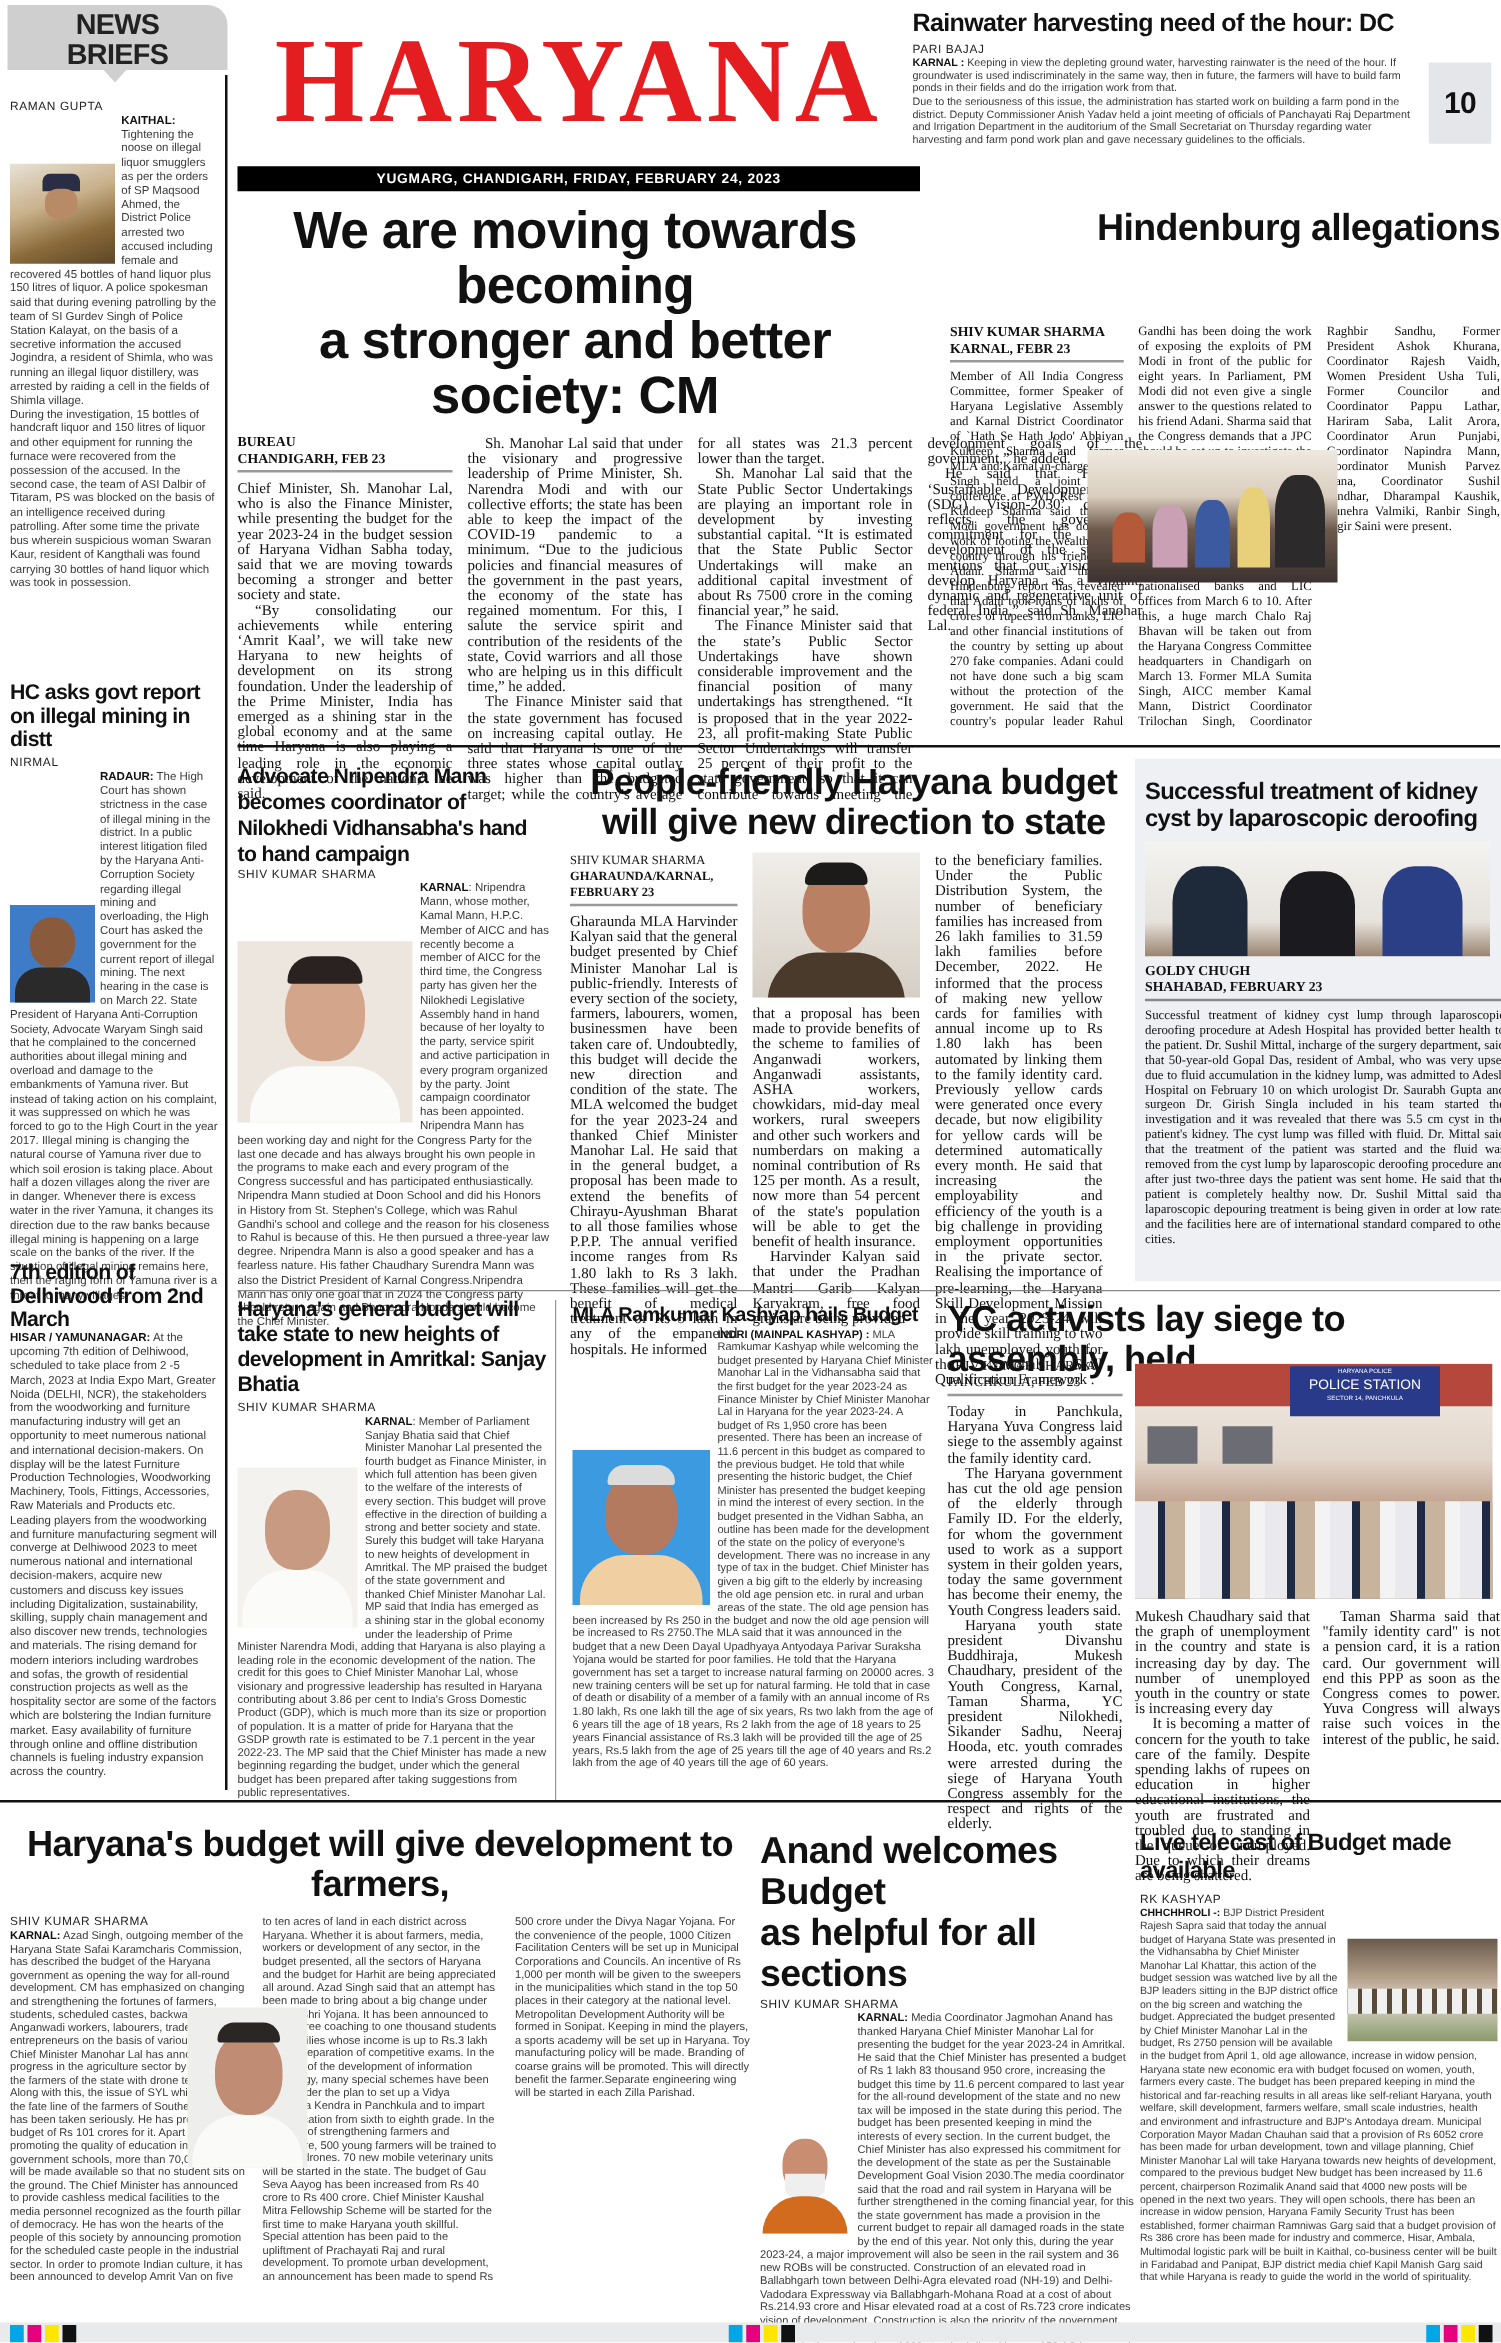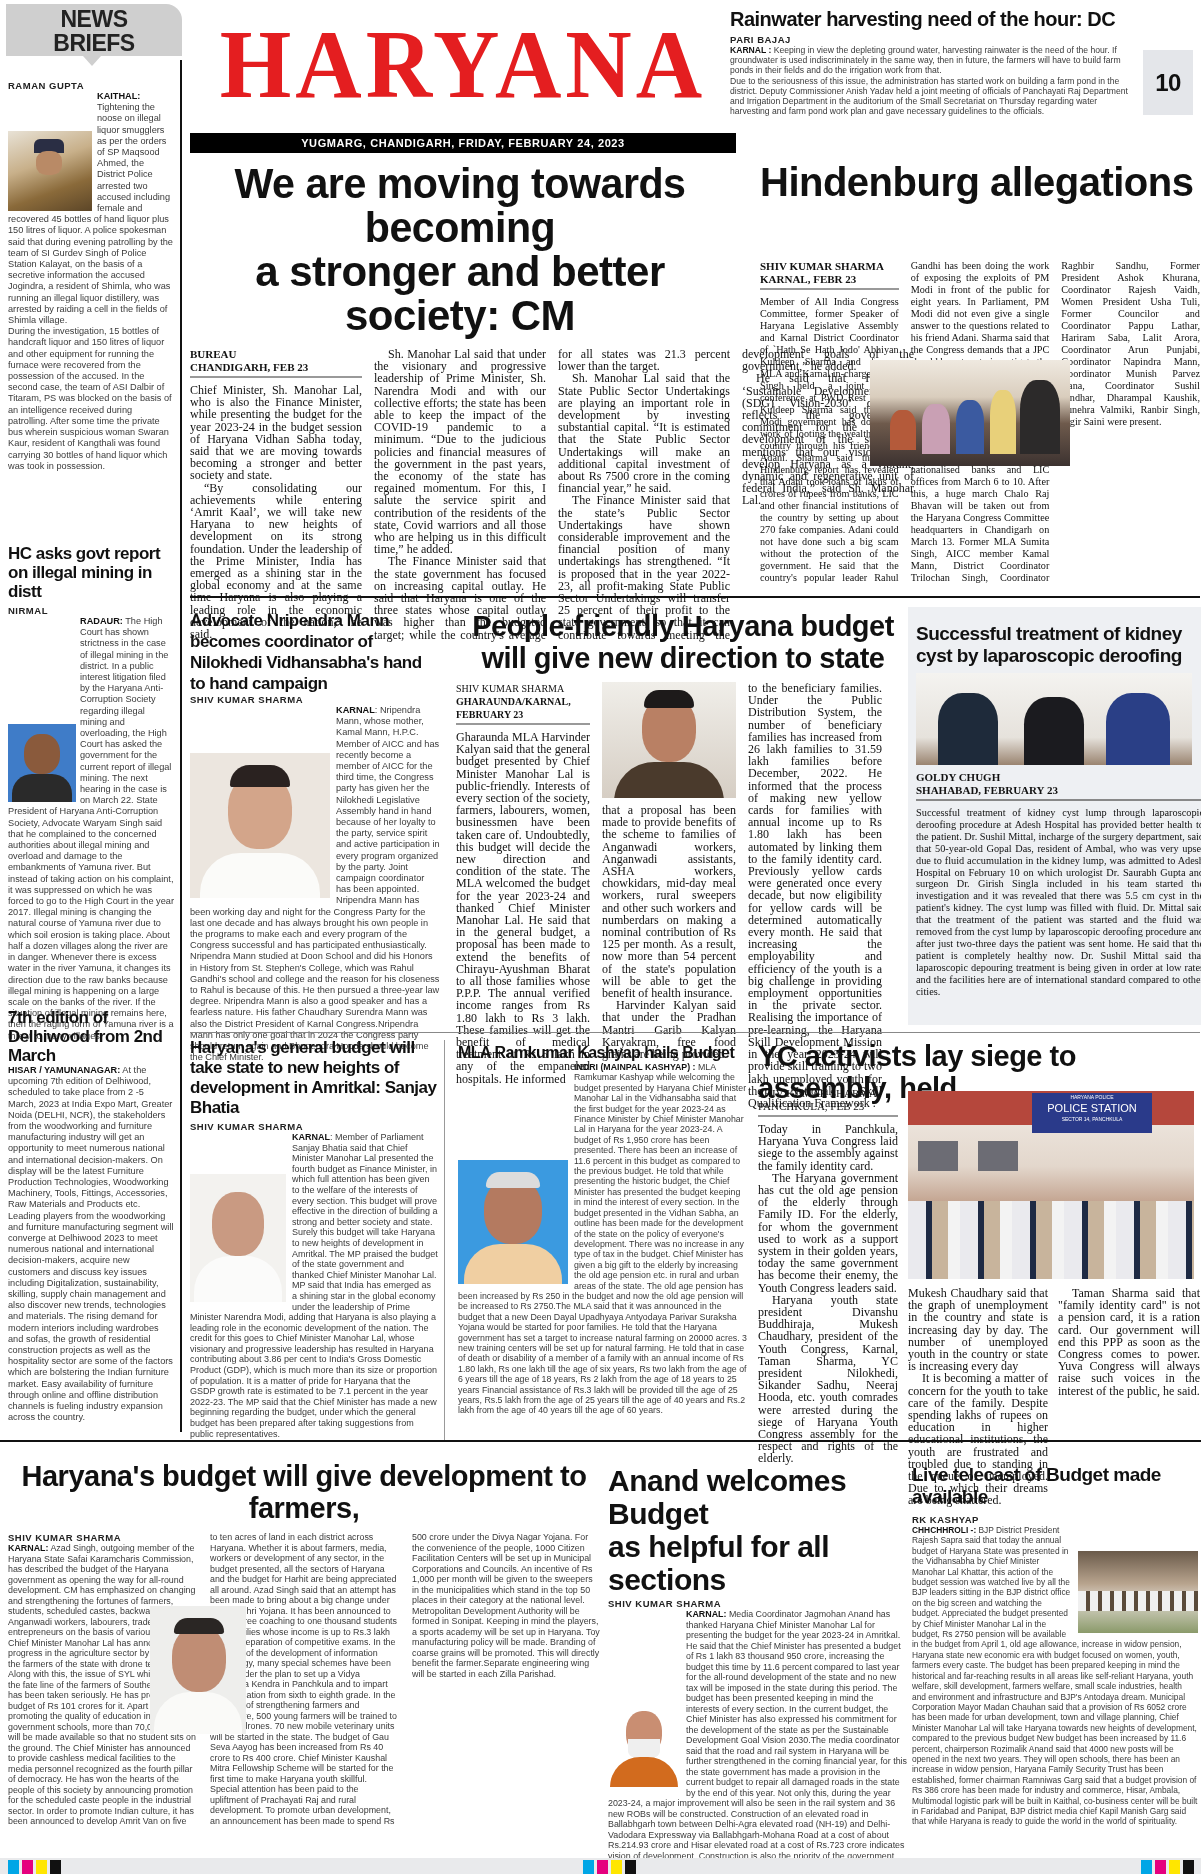--- a/index.html
+++ b/index.html
@@ -3,21 +3,21 @@
 <meta charset="utf-8">
 <style>
 *{box-sizing:border-box;margin:0;padding:0}
 html,body{width:1201px;height:1874px;background:#fff;overflow:hidden}
 body{position:relative;font-family:"Liberation Sans",sans-serif;color:#222}
 .abs{position:absolute}
 .hd{font-family:"Liberation Sans Narrow","Liberation Sans",sans-serif;font-weight:bold;color:#111;letter-spacing:-0.5px;line-height:1.05}
 .sans{font-family:"Liberation Sans",sans-serif;font-size:9.2px;line-height:11.2px;color:#3a3a3a;text-align:left}
 .serif{font-family:"Liberation Serif",serif;font-size:12px;line-height:12.2px;color:#111;text-align:justify}
 .byl{font-family:"Liberation Serif",serif;font-weight:bold;font-size:11px;line-height:13px;color:#111;border-bottom:2px solid #999;padding-bottom:2px;margin-bottom:6px}
-.byls{font-family:"Liberation Sans",sans-serif;font-weight:bold;font-size:9.5px;color:#222;letter-spacing:.5px}
+.byls{font-family:"Liberation Sans",sans-serif;font-weight:normal;font-size:9.5px;color:#222;letter-spacing:.5px}
 .place{font-weight:bold;color:#111}
 .vr{position:absolute;background:#111;width:2px}
 .hr{position:absolute;background:#111;height:2px}
 .ph{position:absolute;overflow:hidden}
 .cols3{column-count:3;column-gap:12px}
 .p-in{text-indent:14px}
 .reg{display:inline-block;width:11px;height:14px;margin-right:3px}
 </style>
 </head>
 <body>
@@ -81,21 +81,21 @@
     <p class="serif p-in">“By consolidating our achievements while entering ‘Amrit Kaal’, we will take new Haryana to new heights of development on its strong foundation. Under the leadership of the Prime Minister, India has emerged as a shining star in the global economy and at the same time Haryana is also playing a leading role in the economic development of the nation,” he said.</p>
     <p class="serif p-in">Sh. Manohar Lal said that under the visionary and progressive leadership of Prime Minister, Sh. Narendra Modi and with our collective efforts; the state has been able to keep the impact of the COVID-19 pandemic to a minimum. “Due to the judicious policies and financial measures of the government in the past years, the economy of the state has regained momentum. For this, I salute the service spirit and contribution of the residents of the state, Covid warriors and all those who are helping us in this difficult time,” he added.</p>
     <p class="serif p-in">The Finance Minister said that the state government has focused on increasing capital outlay. He said that Haryana is one of the three states whose capital outlay was higher than the budgeted target; while the country's average for all states was 21.3 percent lower than the target.</p>
     <p class="serif p-in">Sh. Manohar Lal said that the State Public Sector Undertakings are playing an important role in development by investing substantial capital. “It is estimated that the State Public Sector Undertakings will make an additional capital investment of about Rs 7500 crore in the coming financial year,” he said.</p>
     <p class="serif p-in">The Finance Minister said that the state’s Public Sector Undertakings have shown considerable improvement and the financial position of many undertakings has strengthened. “It is proposed that in the year 2022-23, all profit-making State Public Sector Undertakings will transfer 25 percent of their profit to the state government; so that it can contribute towards meeting the development goals of the government,” he added.</p>
     <p class="serif p-in">He said that Haryana’s ‘Sustainable Development Goal (SDG) Vision-2030’ document reflects the government’s commitment for the all-round development of the state. “It mentions that our vision is to develop Haryana as a vibrant, dynamic and regenerative unit of federal India,” said Sh. Manohar Lal.</p>
   </div>
 </div>
 
 <div class="abs" style="left:760px;top:166px;width:440px">
-  <div class="hd" style="font-size:40px;line-height:33px;text-align:left">Hindenburg allegations</div>
+  <div class="hd" style="font-size:30px;line-height:33px;text-align:right">Hindenburg allegations</div>
 </div>
 <div class="abs" style="left:870px;top:360px;width:200px;height:106px;background:linear-gradient(180deg,#efe9e0 0%,#d9cdbd 35%,#6e5a4c 60%,#3c3230 100%);z-index:2">
   <div style="position:absolute;left:20px;top:50px;width:26px;height:40px;background:#b45a3a;border-radius:40% 40% 0 0"></div>
   <div style="position:absolute;left:52px;top:44px;width:28px;height:50px;background:#c9a0b4;border-radius:40% 40% 0 0"></div>
   <div style="position:absolute;left:86px;top:40px;width:28px;height:54px;background:#3b5aa0;border-radius:40% 40% 0 0"></div>
   <div style="position:absolute;left:120px;top:30px;width:26px;height:64px;background:#e8d07a;border-radius:40% 40% 0 0"></div>
   <div style="position:absolute;left:150px;top:20px;width:40px;height:74px;background:#2c2a2a;border-radius:40% 40% 0 0"></div>
 </div>
 <div class="abs cols3" style="left:760px;top:260px;width:440px;height:328px;column-fill:auto">
   <div class="byl">

